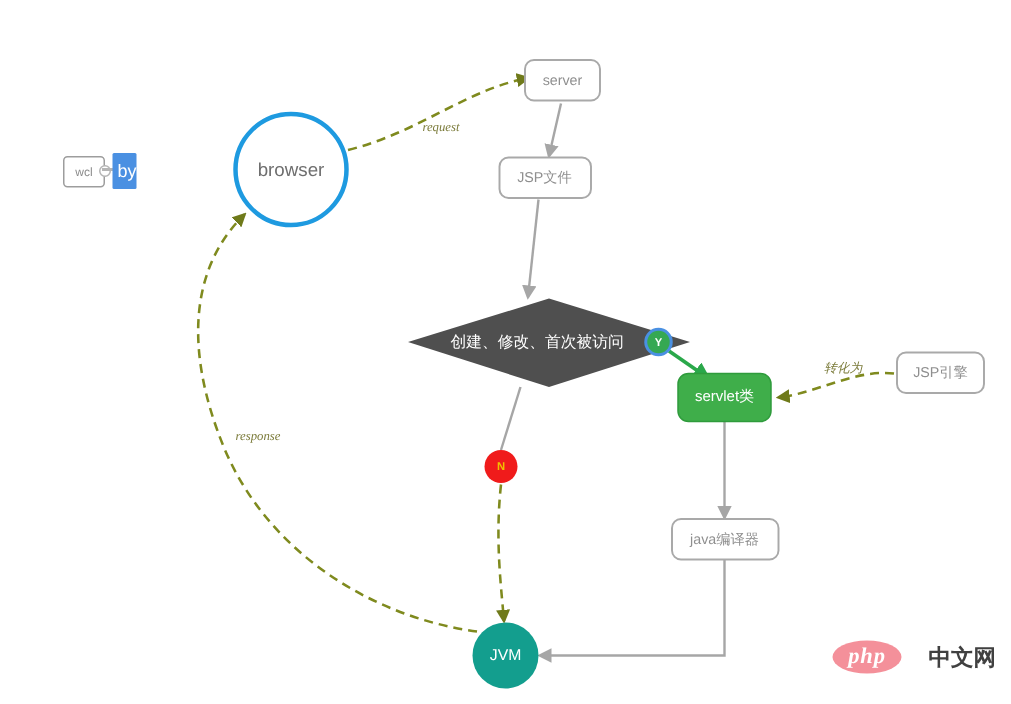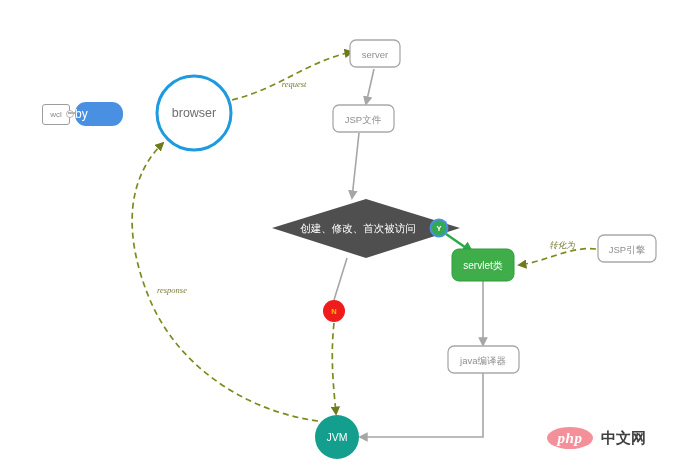--- a/index.html
+++ b/index.html
@@ -50,25 +50,25 @@
     stroke: #2aa84a;
     stroke-width: 2.4;
   }
   .gray-box {
     fill: #ffffff;
     stroke: #a9a9a9;
     stroke-width: 1.3;
   }
   .watermark {
     position: absolute;
-    right: 28px;
+    right: 10px;
     bottom: 20px;
     display: flex;
     align-items: center;
-    gap: 8px;
+    gap: 18px;
     text-align: center;
   }
   .php-oval {
     width: 46px;
     height: 22px;
     border-radius: 50%;
     background: #f4909a;
     display: flex;
     align-items: center;
     justify-content: center;
@@ -99,27 +99,27 @@
     display: flex;
     align-items: center;
     justify-content: center;
     font-size: 8px;
     color: #8a8a8a;
   }
   .by-box {
     position: absolute;
     left: 75px;
     top: 102px;
-    width: 48px;
+    width: 16px;
     height: 24px;
     background: #4a90e2;
-    border-radius: 11px;
-    display: flex;
-    align-items: center;
-    justify-content: flex-start;
+    border-radius: 1px;
+    display: flex;
+    align-items: center;
+    justify-content: flex-end;
     color: #ffffff;
     font-size: 12px;
   }
   .mini-connector {
     position: absolute;
     left: 68px;
     top: 112px;
     width: 8px;
     height: 2px;
     background: #b5b5b5;

